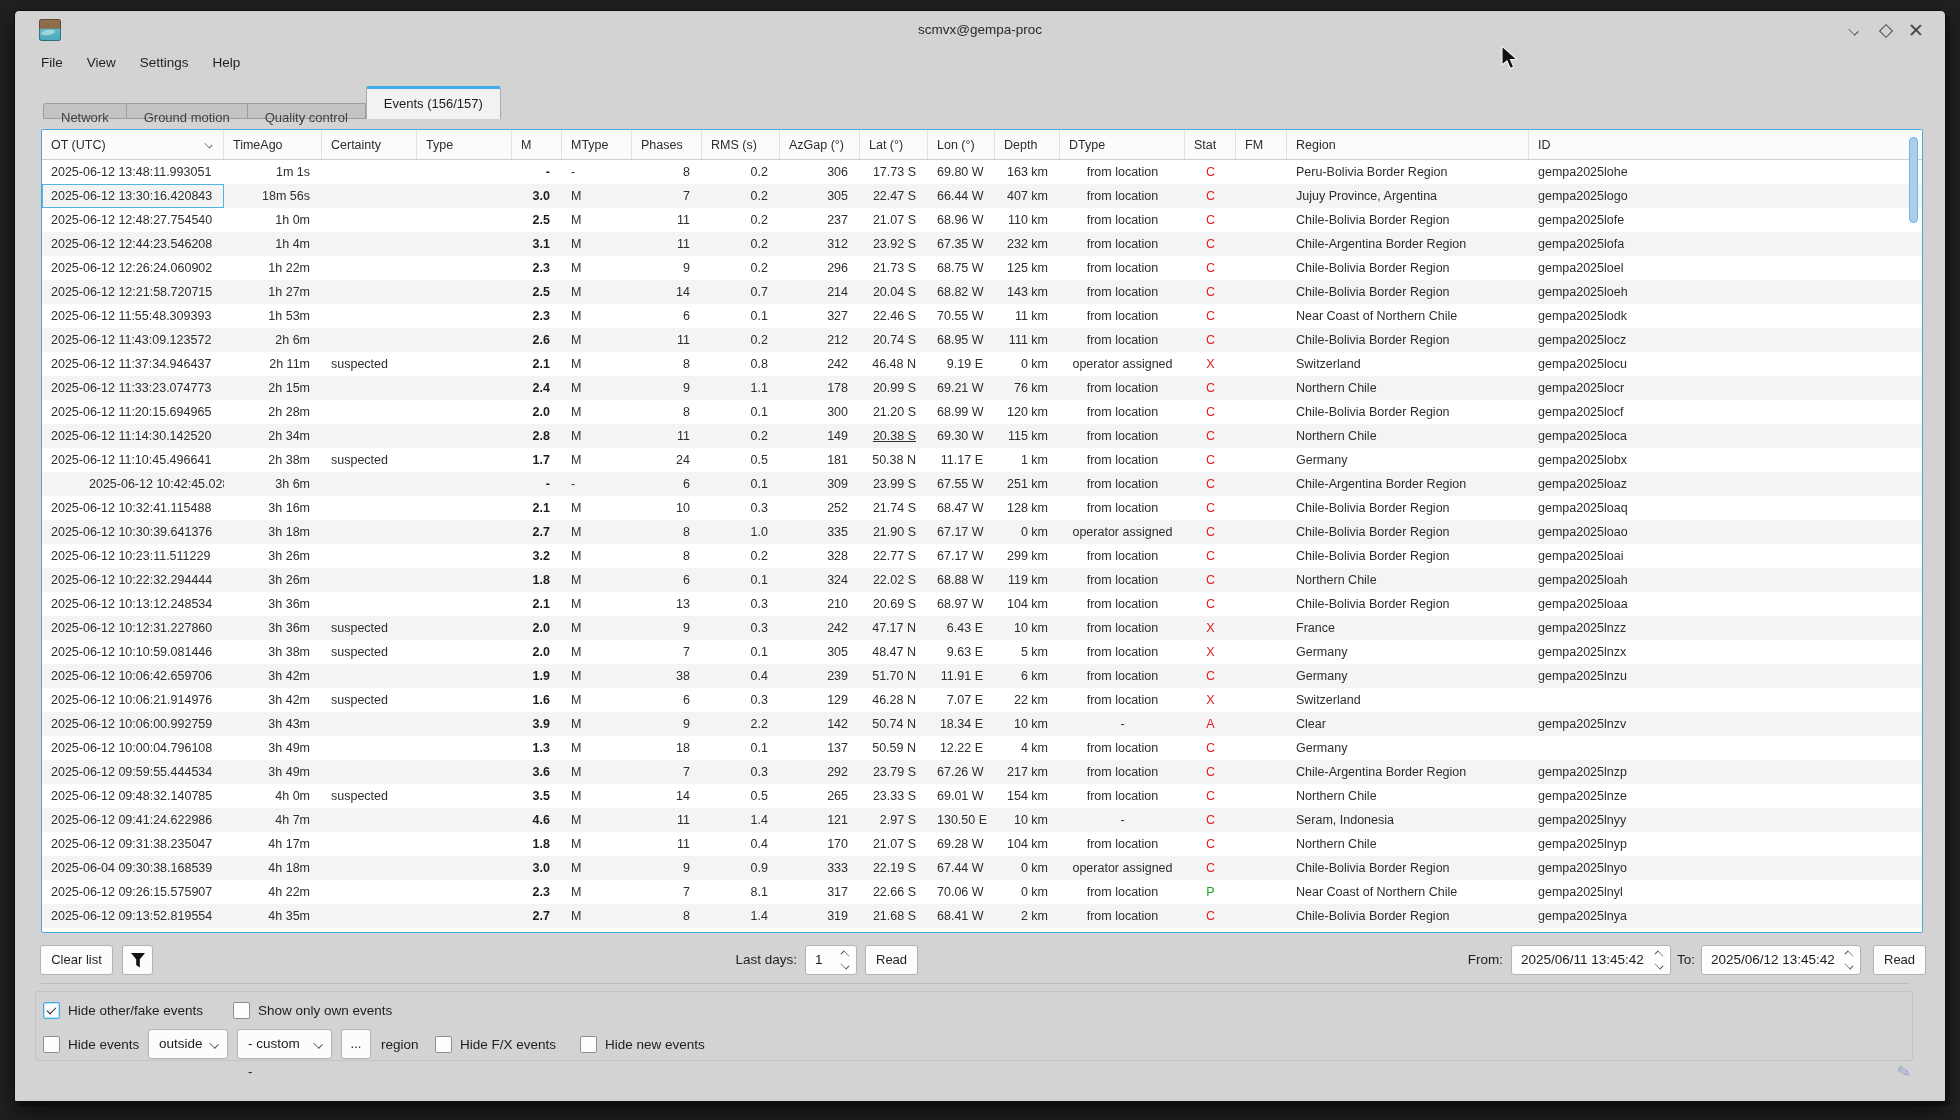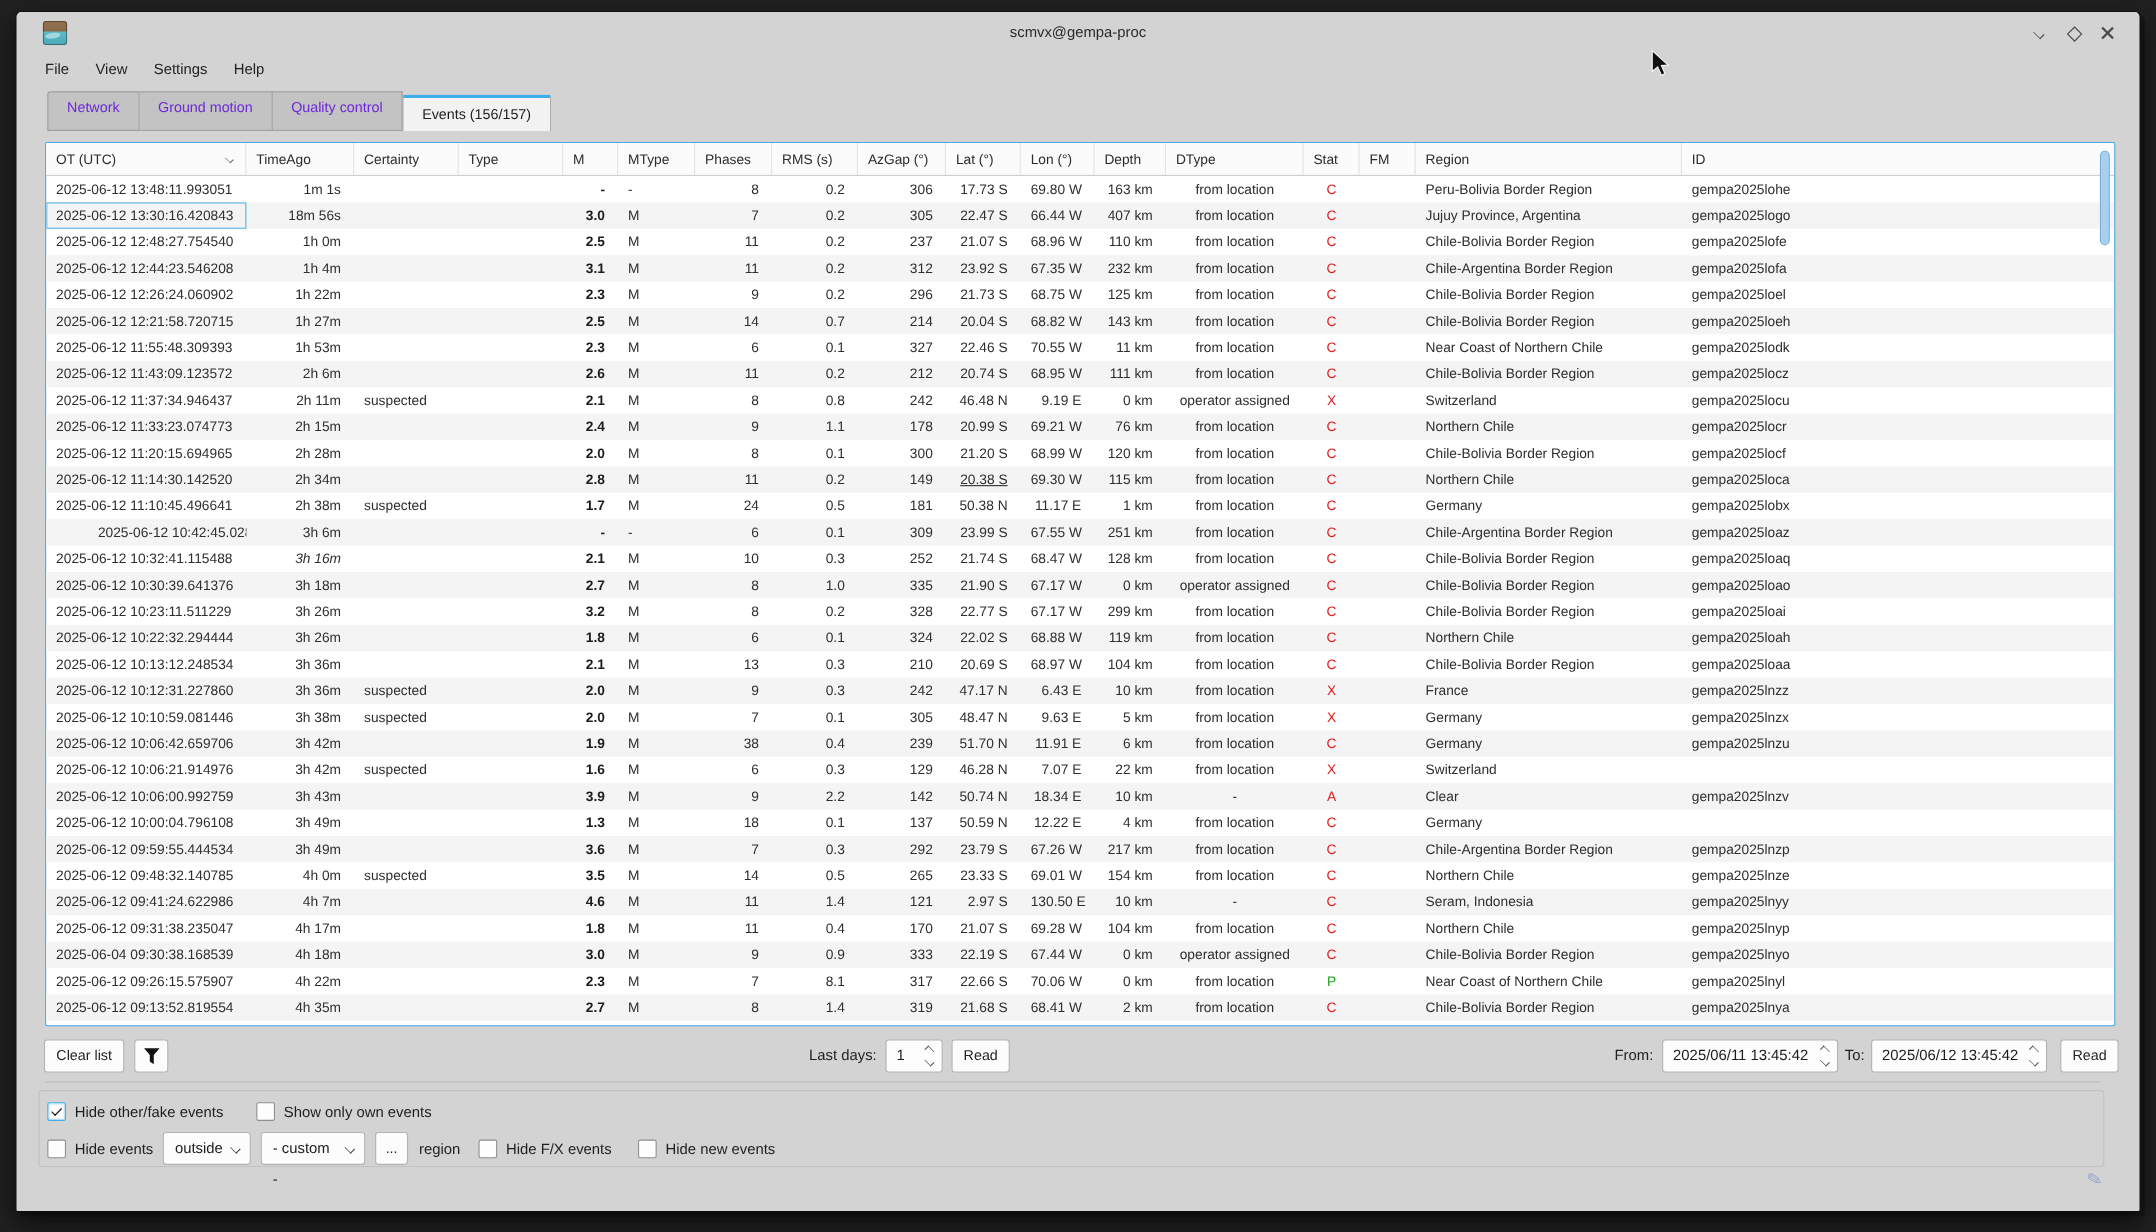--- a/index.html
+++ b/index.html
@@ -35,21 +35,21 @@
   .wc-max::before{content:'';position:absolute;left:2.5px;top:2.5px;width:8px;height:8px;
     border:1.6px solid #4a4a4a;transform:rotate(45deg);}
   .wc-close::before,.wc-close::after{content:'';position:absolute;left:6px;top:0px;width:1.8px;height:14px;background:#4a4a4a;}
   .wc-close::before{transform:rotate(45deg);} .wc-close::after{transform:rotate(-45deg);}
   
   .menubar{position:absolute;left:14px;top:38px;height:28px;display:flex;align-items:center;}
   .menu-item{padding:0 12px;font-size:13.5px;color:#1f1f1f;height:24px;line-height:24px;border-radius:3px;}
   
   .tabbar{position:absolute;left:28px;top:72px;height:36px;display:flex;align-items:flex-end;}
   .tab{
-    height:36px;line-height:27px;padding:0 17px;font-size:13px;color:#6d28d9;
+    height:16px;line-height:27px;padding:0 17px;font-size:13px;color:#404040;
     background:#c3c3c3;border:1px solid #9e9e9e;border-left-width:0;box-sizing:border-box;
   }
   .tab:first-child{border-left-width:1px;border-top-left-radius:3px;}
   .tab.active{
     height:33px;line-height:30px;background:#f2f2f2;border:1px solid #ababab;border-bottom:none;
     border-top:3px solid #3daee9;border-radius:3px 3px 0 0;color:#1c1c1c;
   }
   
   .etable{
     position:absolute;left:26px;top:118px;width:1882px;height:804px;box-sizing:border-box;
@@ -475,21 +475,21 @@
           <div class="tcell a-right" style="width: 67px;">67.55 W</div>
           <div class="tcell a-right" style="width: 65px;">251 km</div>
           <div class="tcell a-center" style="width: 125px;">from location</div>
           <div class="tcell a-center" style="width: 51px; color: rgb(221, 31, 31);">C</div>
           <div class="tcell a-left" style="width: 51px;"></div>
           <div class="tcell a-left" style="width: 242px;">Chile-Argentina Border Region</div>
           <div class="tcell a-left flex">gempa2025loaz</div>
         </div>
         <div class="trow">
           <div class="tcell a-left" style="width: 182px;">2025-06-12 10:32:41.115488</div>
-          <div class="tcell a-right" style="width: 98px; font-style: italic;">3h 16m</div>
+          <div class="tcell a-right" style="width: 98px;">3h 16m</div>
           <div class="tcell a-left" style="width: 95px;"></div>
           <div class="tcell a-left" style="width: 95px;"></div>
           <div class="tcell a-right mag" style="width: 50px;">2.1</div>
           <div class="tcell a-left" style="width: 70px;">M</div>
           <div class="tcell a-right" style="width: 70px;">10</div>
           <div class="tcell a-right" style="width: 78px;">0.3</div>
           <div class="tcell a-right" style="width: 80px;">252</div>
           <div class="tcell a-right" style="width: 68px;">21.74 S</div>
           <div class="tcell a-right" style="width: 67px;">68.47 W</div>
           <div class="tcell a-right" style="width: 65px;">128 km</div>

